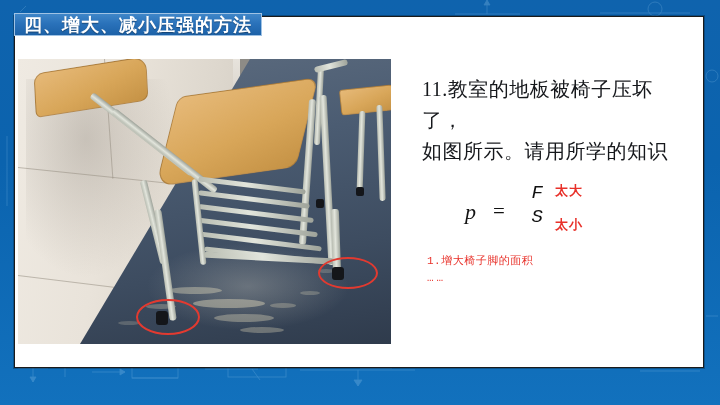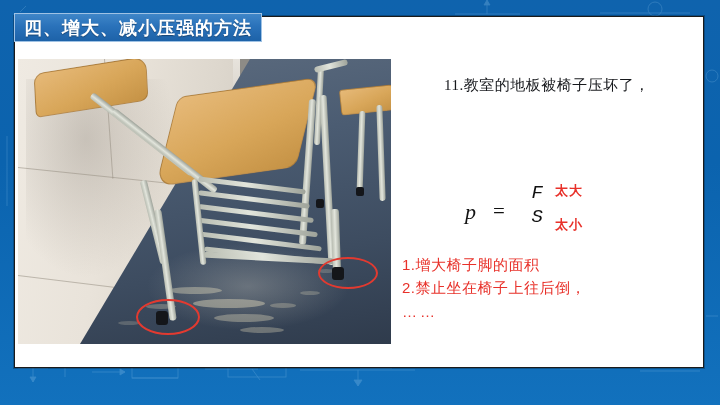--- a/index.html
+++ b/index.html
@@ -14,21 +14,21 @@
   }
   
   .wm{position:absolute;opacity:.30;pointer-events:none;}
   .canvas{
     position:absolute;left:14px;top:16px;width:690px;height:352px;
     background:#ffffff;border:1.5px solid #1b1b1b;box-sizing:border-box;
     box-shadow:0 0 0 1px rgba(0,0,0,.25);
   }
   
   .title-banner{
-    position:absolute;left:14px;top:13px;height:29px;
+    position:absolute;left:14px;top:13px;height:23px;
     padding:8px 9px;display:flex;align-items:center;
     background:linear-gradient(180deg,#3f86c8 0%,#2a72ba 45%,#1d62a8 100%);
     border:1px solid #9fc2e4;
     box-sizing:border-box;
   }
   .title-text{
     color:#ffffff;font-size:18px;font-weight:bold;letter-spacing:1px;
     white-space:nowrap;line-height:1;
     text-shadow:0 1px 1px rgba(0,0,0,.35);
   }
@@ -58,43 +58,43 @@
   .debris{position:absolute;border-radius:50%;background:rgba(224,216,186,.75);}
   
   .leg{position:absolute;background:linear-gradient(90deg,#b9bdb2,#e2e5dc 45%,#9ea39a);border-radius:3px;}
   .wood{position:absolute;background:linear-gradient(160deg,#e6b978,#d8a659 55%,#c59245);
     border:1px solid rgba(140,100,50,.5);border-radius:4px;}
   .foot{position:absolute;background:#14161a;border-radius:2px;}
   
   .ellipse{position:absolute;border:2px solid #e23a30;border-radius:50%;}
   
   .question{
-    position:absolute;left:444px;top:74px;width:262px;
-    color:#16181c;font-size:15px;line-height:1.55;
+    position:absolute;left:422px;top:74px;width:262px;
+    color:#16181c;font-size:20px;line-height:1.55;
     font-family:"Liberation Serif","DejaVu Serif",serif;
     letter-spacing:.5px;
   }
   .formula{
     position:absolute;left:455px;top:180px;width:200px;height:62px;
     font-family:"Liberation Serif","DejaVu Serif",serif;
   }
   .fm-p{position:absolute;left:10px;top:19px;font-size:22px;font-style:italic;color:#111;}
   .fm-eq{position:absolute;left:38px;top:19px;font-size:21px;color:#111;}
   .frac{position:absolute;left:62px;top:2px;text-align:right;width:26px;font-family:Liberation Mono, monospace;}
   .frac .num{font-size:19px;font-style:italic;color:#111;line-height:1.25;}
   .frac .bar{height:1.6px;background:#111;margin:1px 0 1px 0;}
   .frac .den{font-size:19px;font-style:italic;color:#111;line-height:1.25;}
   .ann{position:absolute;color:#e8312a;font-size:13px;font-weight:bold;
        font-family:"Liberation Serif","DejaVu Serif",serif;letter-spacing:1px;}
   .ann-top{left:100px;top:2px;}
   .ann-bot{left:100px;top:36px;}
   .answer{
-    position:absolute;left:402px;top:253px;width:270px;
-    color:#e8312a;font-size:15px;line-height:1.55;
-    font-family:Liberation Sans, sans-serif;letter-spacing:.5px;
+    position:absolute;left:427px;top:253px;width:270px;
+    color:#e8312a;font-size:11px;line-height:1.55;
+    font-family:Liberation Mono, monospace;letter-spacing:.5px;
   }
   .answer .dots{letter-spacing:3px;}
 </style>
 </head>
 <body>
 
 <div id="slide">
 
   <svg class="wm" style="left:0;top:0;width:720px;height:16px;">
     <g stroke="#8ec3ea" fill="none" stroke-width="0.8">
@@ -204,33 +204,33 @@
       <div class="leg" style="left:314px;top:150px;width:8px;height:68px;transform:rotate(-2deg);"></div>
       <div class="foot" style="left:314px;top:208px;width:12px;height:13px;border-radius:3px;"></div>
 
       <div class="ellipse" style="left:300px;top:198px;width:56px;height:28px;"></div>
       <div class="ellipse" style="left:118px;top:240px;width:60px;height:32px;"></div>
     </div>
   </div>
 
   <div class="question">
     <div>11.教室的地板被椅子压坏了，</div>
+    <div>如图所示。请用所学的知识</div>
   </div>
 
   <div class="formula">
     <span class="fm-p">p</span>
     <span class="fm-eq">=</span>
     <span class="frac">
       <span class="num">F</span>
       <span class="bar"></span>
       <span class="den">S</span>
     </span>
     <span class="ann ann-top">太大</span>
     <span class="ann ann-bot">太小</span>
   </div>
 
   <div class="answer">
     <div>1.增大椅子脚的面积</div>
-    <div>2.禁止坐在椅子上往后倒，</div>
     <div class="dots">……</div>
   </div>
 
 </div>
 
 </body></html>

